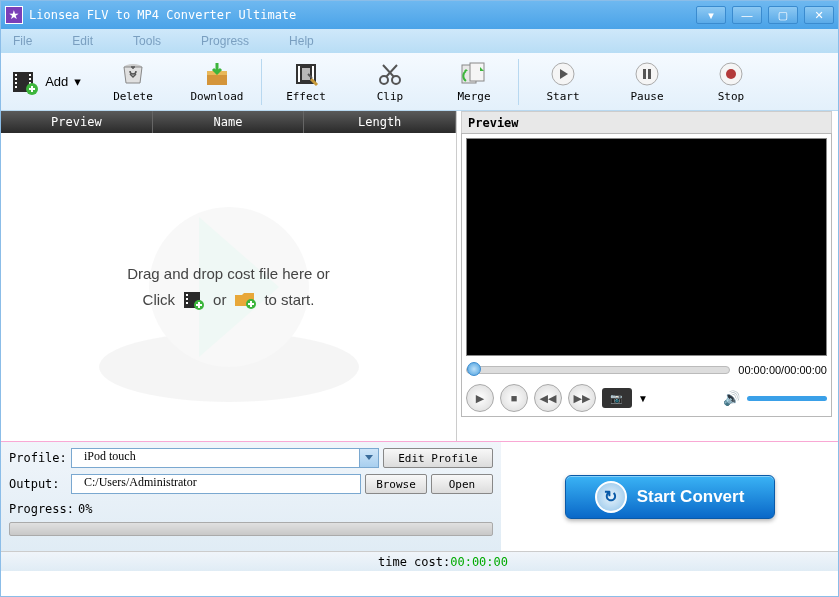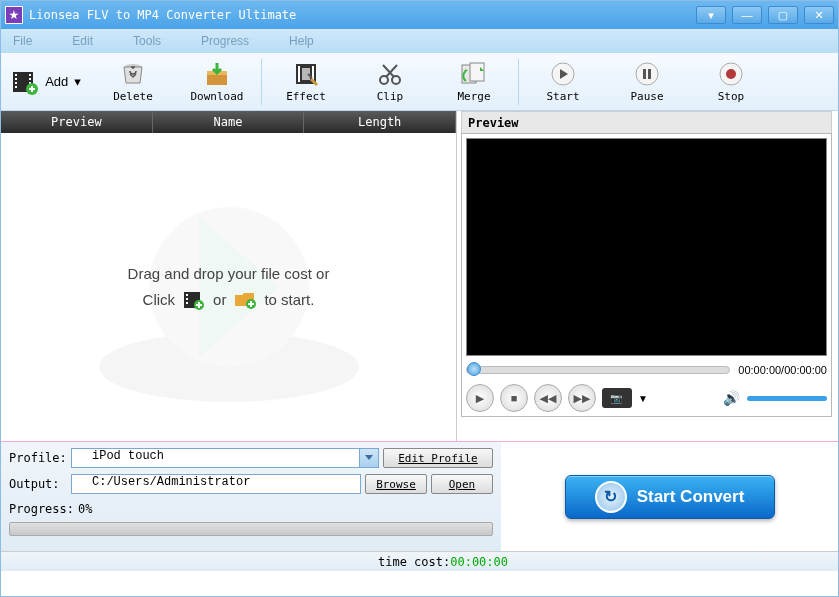--- a/index.html
+++ b/index.html
@@ -149,42 +149,41 @@
   width: 500px;
   background: linear-gradient(#f0f5fa, #e0ecf5);
   padding: 6px 8px;
   display: flex; flex-direction: column; gap: 6px;
   font-family: monospace; font-size: 12px;
 }
 .form-row { display: flex; align-items: center; gap: 4px; }
 .form-label { width: 58px; }
 .form-input {
   flex: 1; height: 20px; background: #fff; border: 1px solid #7aa8d0;
-  padding: 0 20px; font-family: Liberation Mono, monospace; font-size: 12px;
+  padding: 0 12px; font-family: Liberation Serif, serif; font-size: 12px;
 }
 .form-select { position: relative; }
 .form-select::after {
   content: ''; position: absolute; right: 0; top: 0;
   width: 18px; height: 100%;
   background: linear-gradient(#cfe5f8,#a8cfef);
   border-left: 1px solid #7aa8d0;
 }
 .form-select .sel-arrow {
   position: absolute; right: 5px; top: 6px; z-index: 1;
   border-left: 4px solid transparent; border-right: 4px solid transparent;
   border-top: 5px solid #3a6b9a;
 }
 .small-btn {
   width: 62px; height: 20px;
   background: linear-gradient(#f8f8f8,#dcdcdc);
   border: 1px solid #888; border-radius: 2px;
   font-family: monospace; font-size: 11px;
   display: flex; align-items: center; justify-content: center;
   cursor: pointer;
-  text-decoration: underline;
 }
 .edit-profile-btn { width: 110px; }
 .progress-row { margin-top: 2px; }
 .progress-bar { height: 14px; background: linear-gradient(#e0e0e0,#c8c8c8); border: 1px solid #aaa; border-radius: 2px; }
 .bottom-right {
   flex: 1;
   background: #fff;
   display: flex; align-items: center; justify-content: center;
 }
 .convert-btn {
@@ -355,21 +354,21 @@
     </div>
     <div class="drop-area">
       <div class="watermark">
         <svg width="300" height="260">
             <ellipse cx="150" cy="210" rx="130" ry="35" fill="#888"></ellipse>
             <circle cx="150" cy="130" r="80" fill="#aaa"></circle>
             <circle cx="150" cy="130" r="30" fill="#fff"></circle>
             <path d="M120 60 L200 130 L120 200 Z" fill="#4a8"></path>
           </svg>
       </div>
-      <div class="drop-line">Drag and drop your file cost or</div>
+      <div class="drop-line">Drag and drop cost file here or</div>
       <div class="drop-line">
         <span>Click</span>
         <span class="mini-icon">
           <svg width="22" height="20">
               <rect x="1" y="2" width="16" height="16" fill="#2a2a2a"></rect>
               <rect x="3" y="4" width="2" height="2" fill="#fff"></rect>
               <rect x="3" y="8" width="2" height="2" fill="#fff"></rect>
               <rect x="3" y="12" width="2" height="2" fill="#fff"></rect>
               <circle cx="16" cy="15" r="5" fill="#3cb53c"></circle>
               <rect x="13" y="14" width="6" height="2" fill="#fff"></rect>

